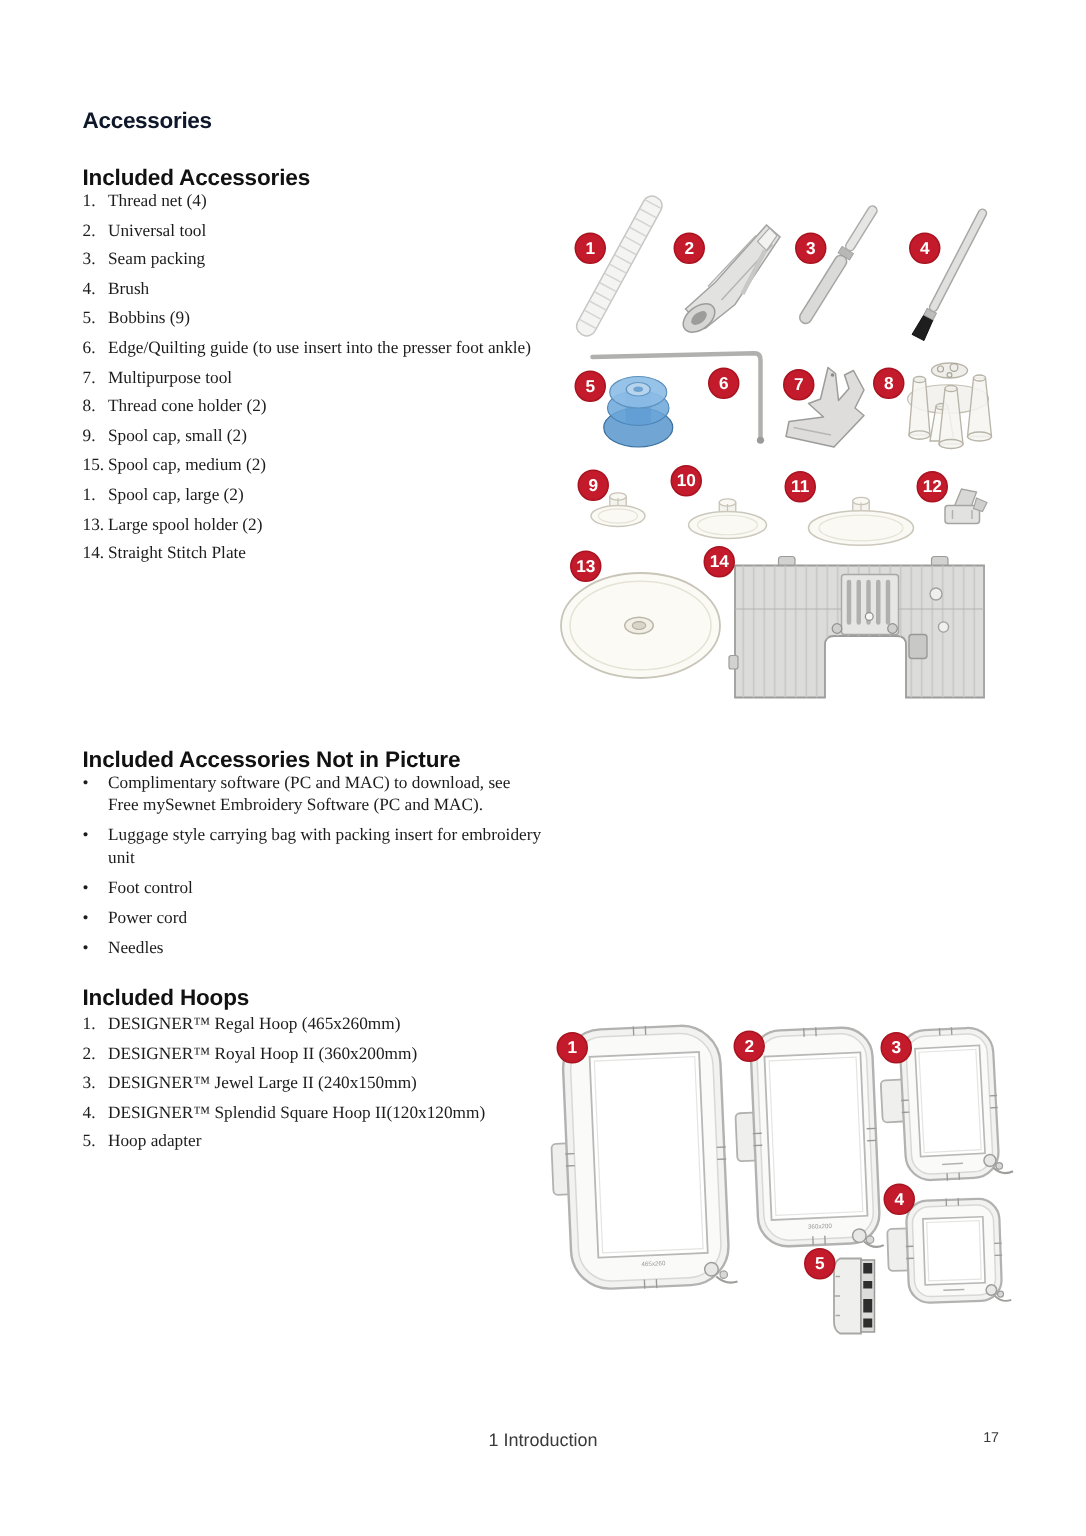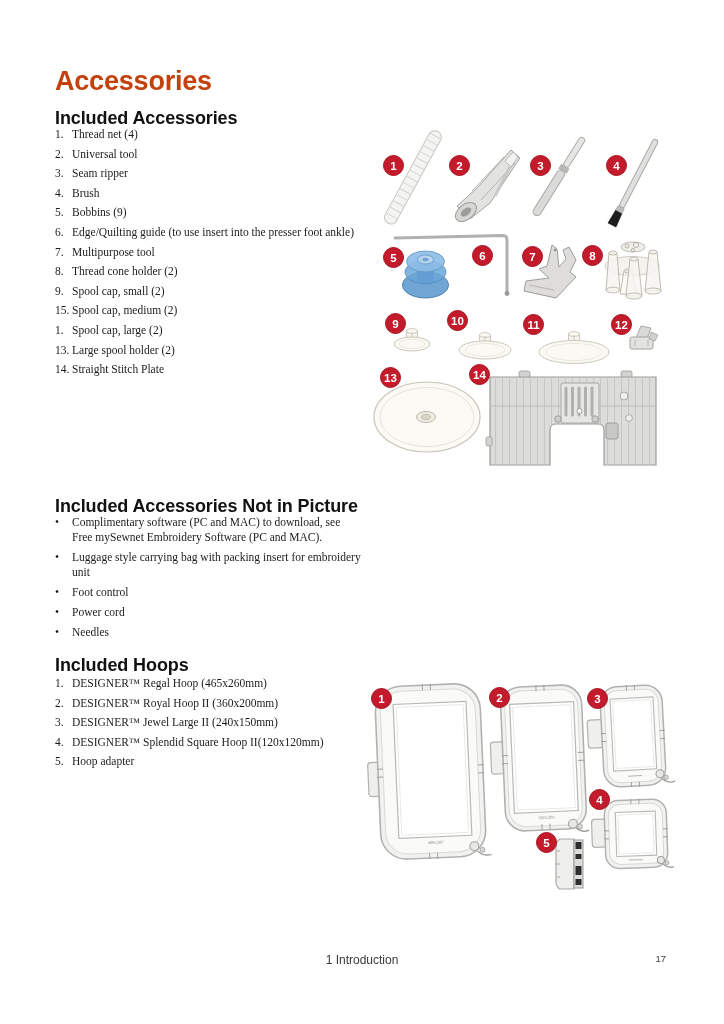--- a/index.html
+++ b/index.html
@@ -2,26 +2,26 @@
 <html><head>
 <meta charset="utf-8">
 <style>
   html,body{margin:0;padding:0;}
   body{
     width:724px;height:1024px;position:relative;background:#ffffff;
     font-family:"Liberation Serif", serif;color:#1c1c1c;overflow:hidden;
   }
   .page-title{
     position:absolute;left:55px;top:70px;margin:0;
-    font-family:"Liberation Sans", sans-serif;font-weight:700;font-size:27px;line-height:22px;
-    letter-spacing:-0.2px;color:#c2410c;
+    font-family:"Liberation Sans", sans-serif;font-weight:700;font-size:15px;line-height:22px;
+    letter-spacing:-0.2px;color:#0f172a;
   }
   .sec-head{
     position:absolute;left:55px;margin:0;
-    font-family:"Liberation Sans", sans-serif;font-weight:700;font-size:18px;line-height:15px;
+    font-family:"Liberation Sans", sans-serif;font-weight:700;font-size:15px;line-height:15px;
     letter-spacing:-0.1px;color:#111;
   }
   .sec-head.h1{top:111px;}
   .sec-head.h2{top:499px;}
   .sec-head.h3{top:658px;}
   .list{position:absolute;left:55px;margin:0;padding:0;list-style:none;}
   .list.l1{top:127px;}
   .list.l2{top:515px;}
   .list.l3{top:676px;}
   .list li{display:flex;margin:0 0 4px 0;font-size:11.5px;line-height:15.6px;}
@@ -58,21 +58,21 @@
   <li>
       <span class="mk">1.</span>
       <span class="tx">Thread net (4)</span>
     </li>
   <li>
       <span class="mk">2.</span>
       <span class="tx">Universal tool</span>
     </li>
   <li>
       <span class="mk">3.</span>
-      <span class="tx">Seam ripper</span>
+      <span class="tx">Seam packing</span>
     </li>
   <li>
       <span class="mk">4.</span>
       <span class="tx">Brush</span>
     </li>
   <li>
       <span class="mk">5.</span>
       <span class="tx">Bobbins (9)</span>
     </li>
   <li>

